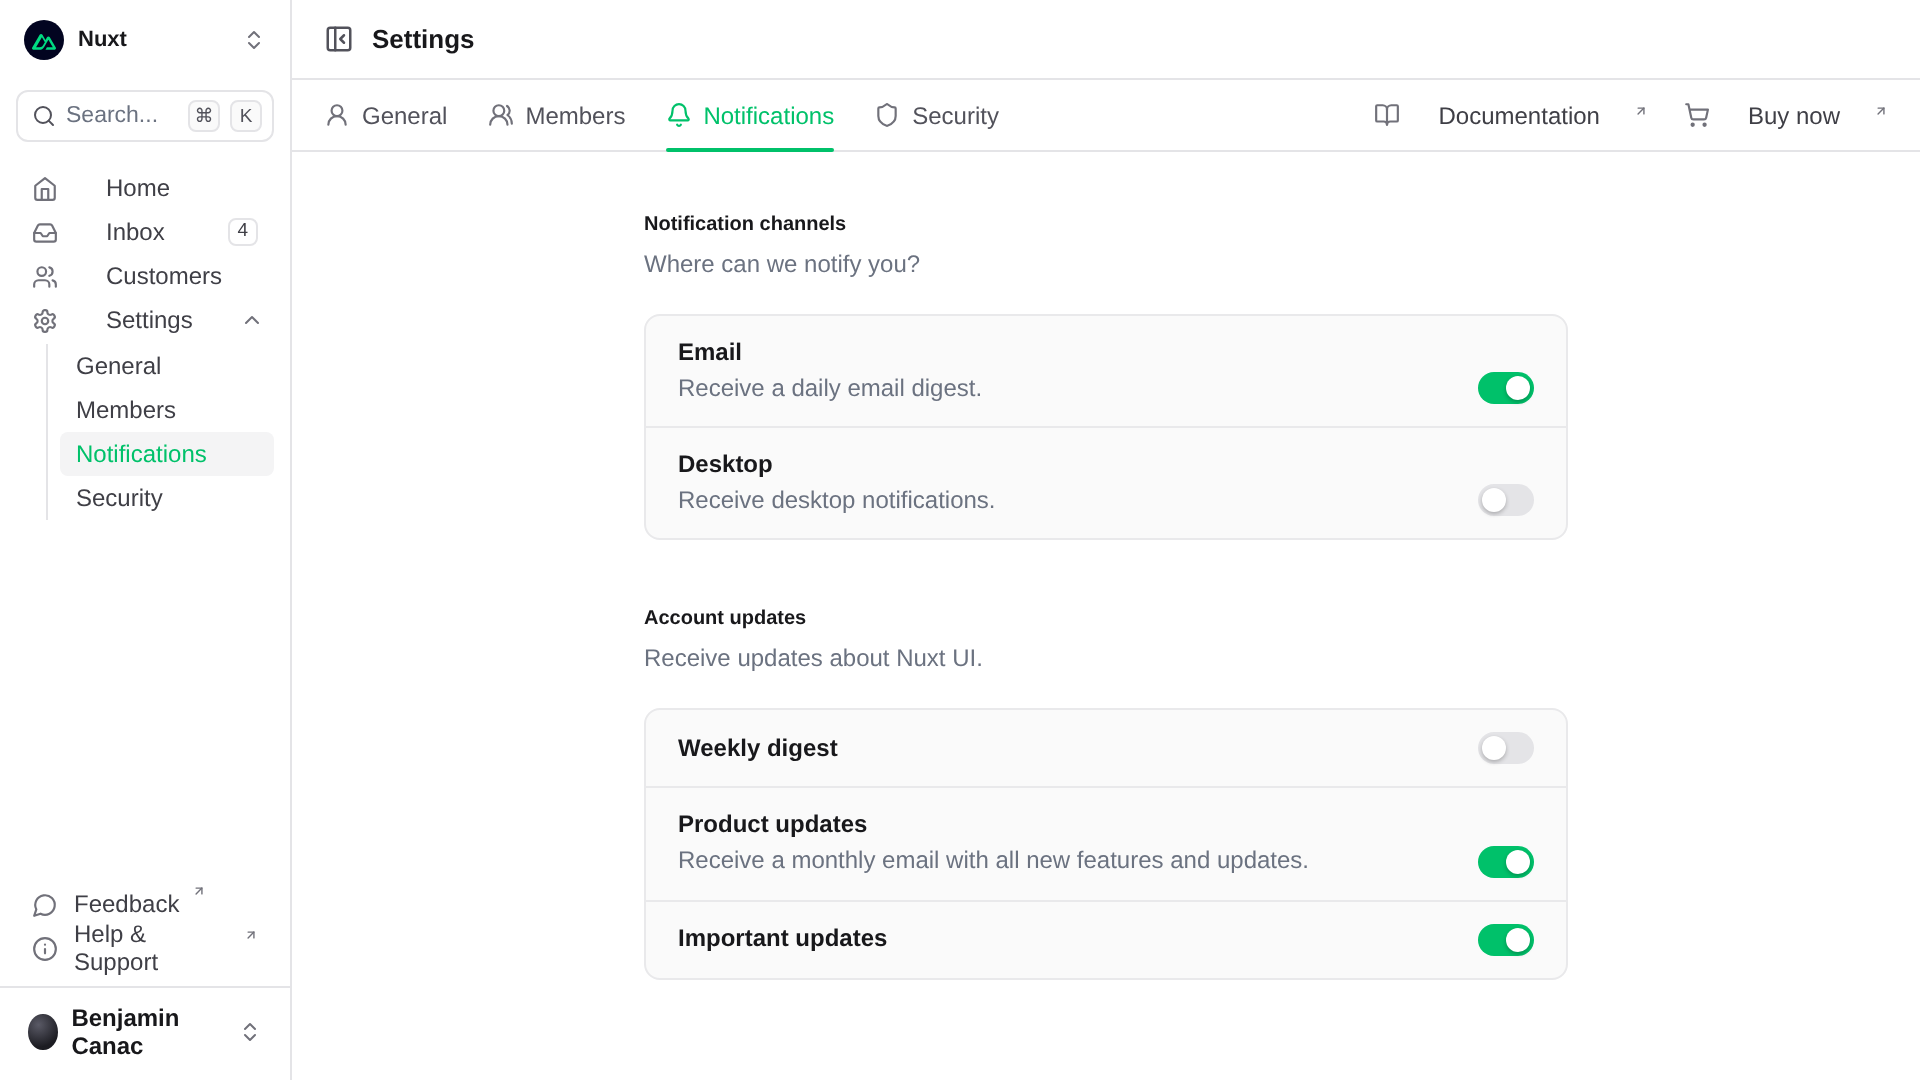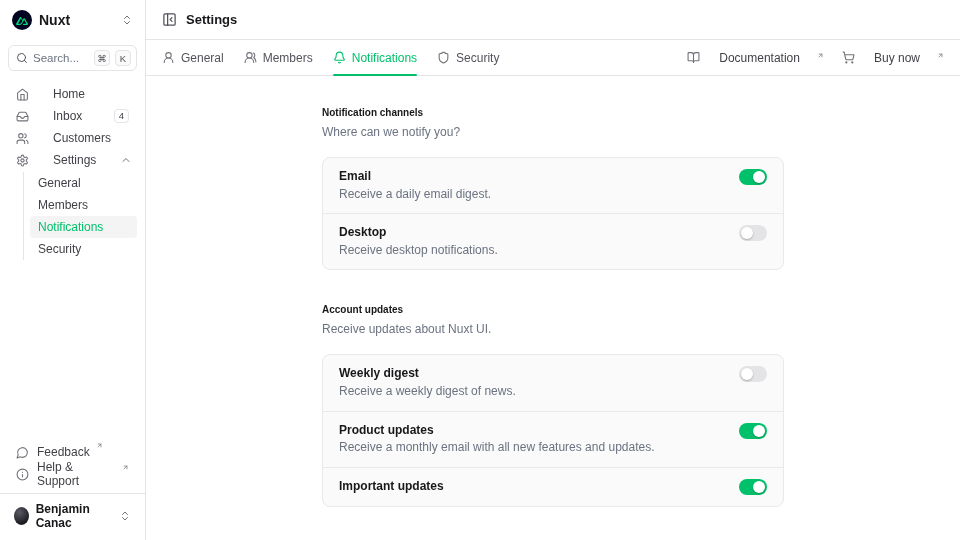--- a/index.html
+++ b/index.html
@@ -20,21 +20,21 @@
     display:flex;background:#fff;color:var(--text);
     font-family:"Liberation Sans",sans-serif;font-size:12px;
     -webkit-font-smoothing:antialiased;
   }
   svg{display:block;flex:none}
 
   
   aside{width:146px;min-width:146px;border-right:1px solid var(--border);display:flex;flex-direction:column;padding:0 8px}
   .ws-row{display:flex;align-items:center;gap:7px;padding:10px 4px 8px;cursor:pointer}
   .ws-logo{width:20px;height:20px;border-radius:50%;background:#020420;display:flex;align-items:center;justify-content:center}
-  .ws-name{font-weight:700;font-size:14px}
+  .ws-name{font-weight:700;font-size:11px}
   .ws-caret{margin-left:auto;color:var(--icon)}
 
   .search{display:flex;align-items:center;gap:5px;border:1px solid var(--border);border-radius:6px;height:26px;padding:0 5px 0 7px;margin:7px 0 12px;background:#fff}
   .search svg{color:#52525b}
   .search input{border:0;outline:0;min-width:0;width:100%;font:inherit;font-size:11.5px;color:var(--text);background:transparent;padding:0}
   .search input::placeholder{color:var(--muted)}
   kbd{display:inline-flex;align-items:center;justify-content:center;height:16px;min-width:16px;padding:0 3px;border:1px solid var(--border);border-radius:4px;background:#fafafa;color:#52525b;font-size:9.5px;font-family:"Liberation Sans",sans-serif}
 
   ul{list-style:none;margin:0;padding:0}
   .nav-item{display:flex;align-items:center;gap:24px;height:22px;padding:0 8px;border-radius:4px;color:var(--navtext);font-weight:500;cursor:pointer}
@@ -69,21 +69,21 @@
   .tab.on::after{content:"";position:absolute;left:0;right:0;bottom:-1px;height:2px;background:var(--accent);border-radius:1px}
   .tab-actions{margin-left:auto;display:flex;align-items:center;gap:18px}
   .action{display:flex;align-items:center;gap:19px;color:var(--navtext);font-weight:500;cursor:pointer}
   .action svg{color:var(--icon)}
 
   .content{flex:1;overflow:auto;padding:31px 0 24px}
   .container{width:462px;margin:0 auto}
   section h3{margin:0;font-size:10px;font-weight:700;color:var(--text)}
   .sec-desc{margin:7px 0 0;color:var(--muted);line-height:1.25}
   .card{margin-top:17px;background:var(--card);border:1px solid var(--border-soft);border-radius:8px}
-  .row{display:flex;align-items:flex-start;justify-content:space-between;gap:16px;padding:11px 16px}
+  .row{display:flex;align-items:flex-end;justify-content:space-between;gap:16px;padding:11px 16px}
   .row + .row{border-top:1px solid var(--border-soft)}
   .row-label{font-weight:600;color:var(--text);line-height:1.3}
   .row-desc{margin-top:2px;color:var(--muted);line-height:1.3}
   section + section{margin-top:34px}
 
   .toggle{position:relative;width:28px;height:16px;border-radius:999px;background:#e4e4e7;border:0;padding:0;cursor:pointer;flex:none}
   .toggle .knob{position:absolute;top:2px;left:2px;width:12px;height:12px;border-radius:50%;background:#fff;box-shadow:0 1px 2px rgba(0,0,0,.25);transition:left .15s}
   .toggle.on{background:var(--accent)}
   .toggle.on .knob{left:14px}
 </style>
@@ -398,21 +398,20 @@
         </div>
       </section>
 
       <section>
         <h3>Account updates</h3>
         <p class="sec-desc">Receive updates about Nuxt UI.</p>
         <div class="card">
           <div class="row">
             <div>
               <div class="row-label">Weekly digest</div>
-              <div class="row-desc">Receive a weekly digest of news.</div>
             </div>
             <button class="toggle">
                 <span class="knob"></span>
               </button>
           </div>
           <div class="row">
             <div>
               <div class="row-label">Product updates</div>
               <div class="row-desc">Receive a monthly email with all new features and updates.</div>
             </div>

